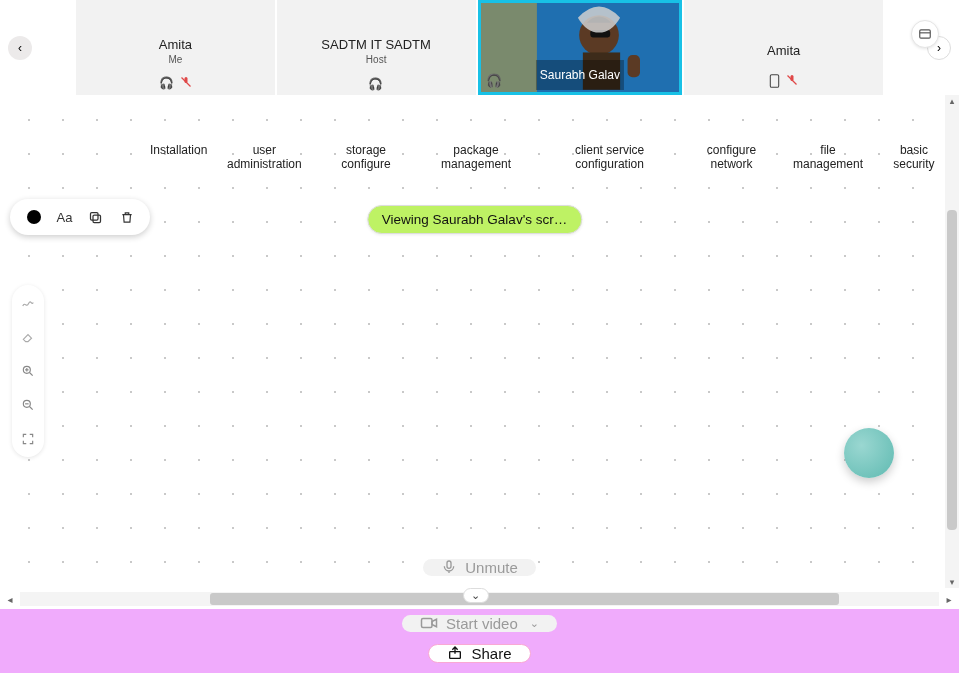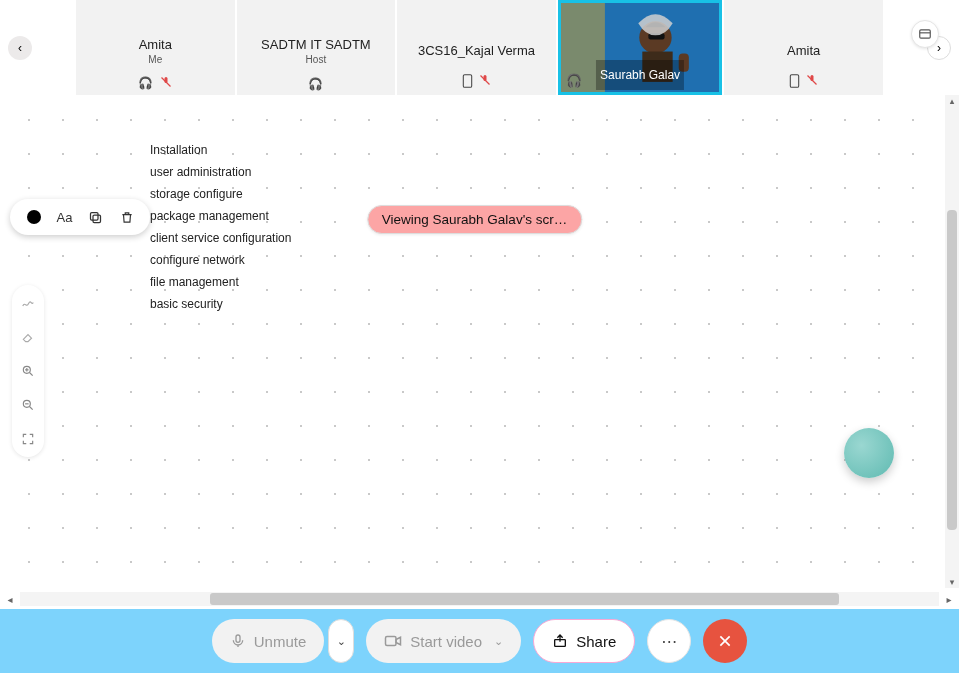--- a/index.html
+++ b/index.html
@@ -26,52 +26,52 @@
 
   
   .book-btn { position: absolute; right: 20px; top: 20px; width: 28px; height: 28px; border-radius: 50%; background: #fff; border: 1px solid #e5e5e5; box-shadow: 0 1px 3px rgba(0,0,0,.1); display: flex; align-items: center; justify-content: center; font-size: 13px; cursor: pointer; z-index: 30; }
 
   
   .anno-bar { position: absolute; left: 10px; top: 104px; width: 140px; height: 36px; border-radius: 20px; background: #fff; box-shadow: 0 2px 6px rgba(0,0,0,.2); display: flex; align-items: center; justify-content: space-around; padding: 0 8px; z-index: 20; }
   .anno-item { width: 26px; height: 26px; display: flex; align-items: center; justify-content: center; cursor: pointer; font-size: 13px; color: #333; }
   .dot-black { width: 14px; height: 14px; border-radius: 50%; background: #000; }
 
   
-  .view-banner { position: absolute; left: 50%; top: 110px; transform: translateX(-50%); background: #fca5a5; border: 1px solid #ddd; border-radius: 18px; padding: 6px 14px; font-size: 13.5px; color: #111; box-shadow: 0 1px 3px rgba(0,0,0,.08); z-index: 20; }
+  .view-banner { position: absolute; left: 50%; top: 110px; transform: translateX(-50%); background: #bef264; border: 1px solid #ddd; border-radius: 18px; padding: 6px 14px; font-size: 13.5px; color: #111; box-shadow: 0 1px 3px rgba(0,0,0,.08); z-index: 20; }
 
   
   .shared { position: absolute; left: 0; top: 95px; right: 10px; bottom: 85px; background: #fff; }
   .dots-bg {
     position: absolute; left: 12px; right: 0; top: 0; bottom: 0;
     background-image: radial-gradient(circle, #c9c9c9 1px, transparent 1px);
     background-size: 34px 34px;
     background-position: 0 8px;
   }
   .sidebar-tools { position: absolute; left: 12px; top: 190px; width: 32px; background: #fff; border-radius: 18px; box-shadow: 0 1px 4px rgba(0,0,0,.1); display: flex; flex-direction: column; align-items: center; padding: 8px 0; gap: 14px; z-index: 15; }
   .side-tool { width: 20px; height: 20px; display: flex; align-items: center; justify-content: center; cursor: pointer; color: #888; font-size: 13px; }
-  .topics { position: absolute; left: 150px; top: 48px; display: flex; flex-direction: column; gap: 8px; font-size: 12px; color: #222; }
+  .topics { position: absolute; left: 150px; top: 48px; display: flex; flex-direction: row; gap: 8px; font-size: 12px; color: #222; text-align: center; }
 
   
   .vscroll { position: absolute; right: 0; top: 95px; width: 14px; bottom: 85px; background: #f4f4f4; }
   .vscroll-up, .vscroll-dn { position: absolute; left: 0; right: 0; height: 12px; display:flex; align-items:center; justify-content:center; font-size:9px; color:#666; cursor:pointer; }
   .vscroll-up { top: 0; }
   .vscroll-dn { bottom: 0; }
   .vthumb { position: absolute; left: 2px; right: 2px; top: 115px; height: 320px; background: #c9c9c9; border-radius: 4px; }
 
   
   .hscroll { position: absolute; left: 0; right: 0; bottom: 64px; height: 20px; display: flex; align-items: center; }
   .hscroll-btn { width: 20px; text-align: center; font-size: 10px; color: #666; cursor: pointer; }
   .htrack { flex: 1; height: 14px; background: #f4f4f4; position: relative; }
   .hthumb { position: absolute; left: 190px; right: 100px; top: 1px; bottom: 1px; background: #c9c9c9; border-radius: 3px; }
 
   
   .earth { position: absolute; right: 55px; bottom: 110px; width: 50px; height: 50px; border-radius: 50%; background: radial-gradient(circle at 35% 35%, #9ad7d1, #5fbab1); box-shadow: 0 4px 10px rgba(0,0,0,.2); z-index: 15; cursor:pointer; }
 
   
-  .bottom { position: absolute; left: 0; right: 0; bottom: 0; height: 64px; background: #7dd3fc; display: flex; align-items: center; justify-content: center; gap: 12px; }
+  .bottom { position: absolute; left: 0; right: 0; bottom: 0; height: 64px; background: #f0abfc; display: flex; align-items: center; justify-content: center; gap: 12px; flex-direction: column; }
   .btn { height: 44px; border-radius: 24px; display: flex; align-items: center; padding: 0 18px; font-size: 15px; cursor: pointer; gap: 8px; }
   .btn-muted { background: #f2f2f2; color: #9a9a9a; }
   .caret-split { width: 26px; height: 44px; border-radius: 22px; background: #fff; border: 1px solid #ddd; display: flex; align-items: center; justify-content: center; font-size: 11px; color: #444; cursor: pointer; margin-left:-8px; }
   .btn-share { background: #fff; border: 1px solid #f9a8d4; color: #111; }
   .more-btn { width: 44px; height: 44px; border-radius: 50%; background: #fff; border: 1px solid #e5e5e5; display: flex; align-items: center; justify-content: center; font-size: 16px; color: #444; cursor: pointer; }
   .leave-btn { width: 44px; height: 44px; border-radius: 50%; background: #e7533f; display: flex; align-items: center; justify-content: center; color: #fff; cursor: pointer; font-size: 16px; }
 </style>
 </head>
 <body>
 
@@ -98,36 +98,20 @@
     </div>
 
     <div class="tile">
       <div class="tile-name">SADTM IT SADTM</div>
       <div class="tile-sub">Host</div>
       <div class="tile-icons">
         <span class="headset-icon">🎧</span>
       </div>
     </div>
 
-    <div class="tile">
-      <div class="tile-name">3CS16_Kajal Verma</div>
-      <div class="tile-icons">
-        <span class="phone-icon">
-          <svg width="11" height="14" viewBox="0 0 14 20">
-              <rect x="1" y="1" width="12" height="18" rx="2" fill="none" stroke="#444" stroke-width="1.5"></rect>
-            </svg>
-        </span>
-        <span class="muted-icon">
-          <svg width="12" height="12" viewBox="0 0 24 24">
-              <path d="M12 14a3 3 0 0 0 3-3V5a3 3 0 1 0-6 0v6a3 3 0 0 0 3 3z" fill="#e04848"></path>
-              <line x1="3" y1="3" x2="21" y2="21" stroke="#e04848" stroke-width="2.5"></line>
-            </svg>
-        </span>
-      </div>
-    </div>
 
     <div class="tile active">
       <svg class="cam-svg" viewBox="0 0 160 88" preserveAspectRatio="xMidYMid slice">
         <rect width="160" height="88" fill="#1f6fb0"></rect>
         <rect x="0" y="0" width="45" height="88" fill="#7a8a6d"></rect>
         <circle cx="95" cy="34" r="16" fill="#5b3a24"></circle>
         <rect x="82" y="48" width="30" height="30" fill="#3d2b1a"></rect>
         <path d="M85 24 q10 -10 20 0" fill="#111"></path>
         <rect x="88" y="30" width="16" height="6" rx="2" fill="#111"></rect>
         <path d="M78 20 q17 -18 34 0 q-7 12 -17 12 q-10 0 -17 -12" fill="#d0d0d0" opacity=".85"></path>

